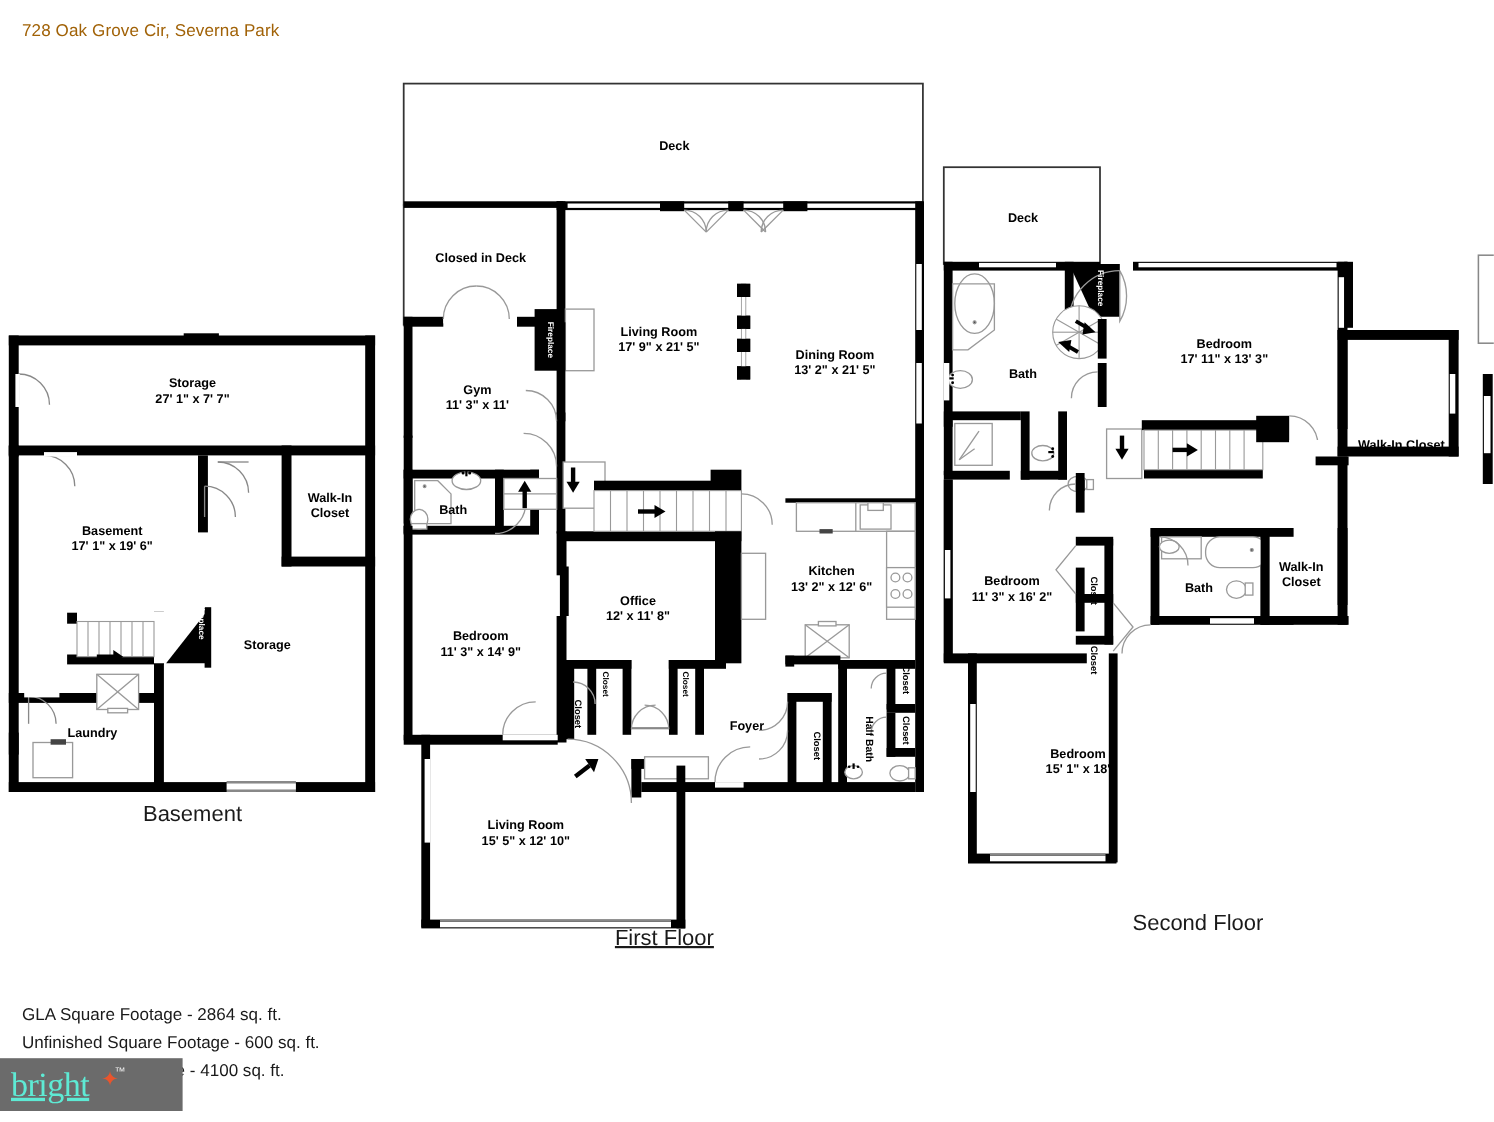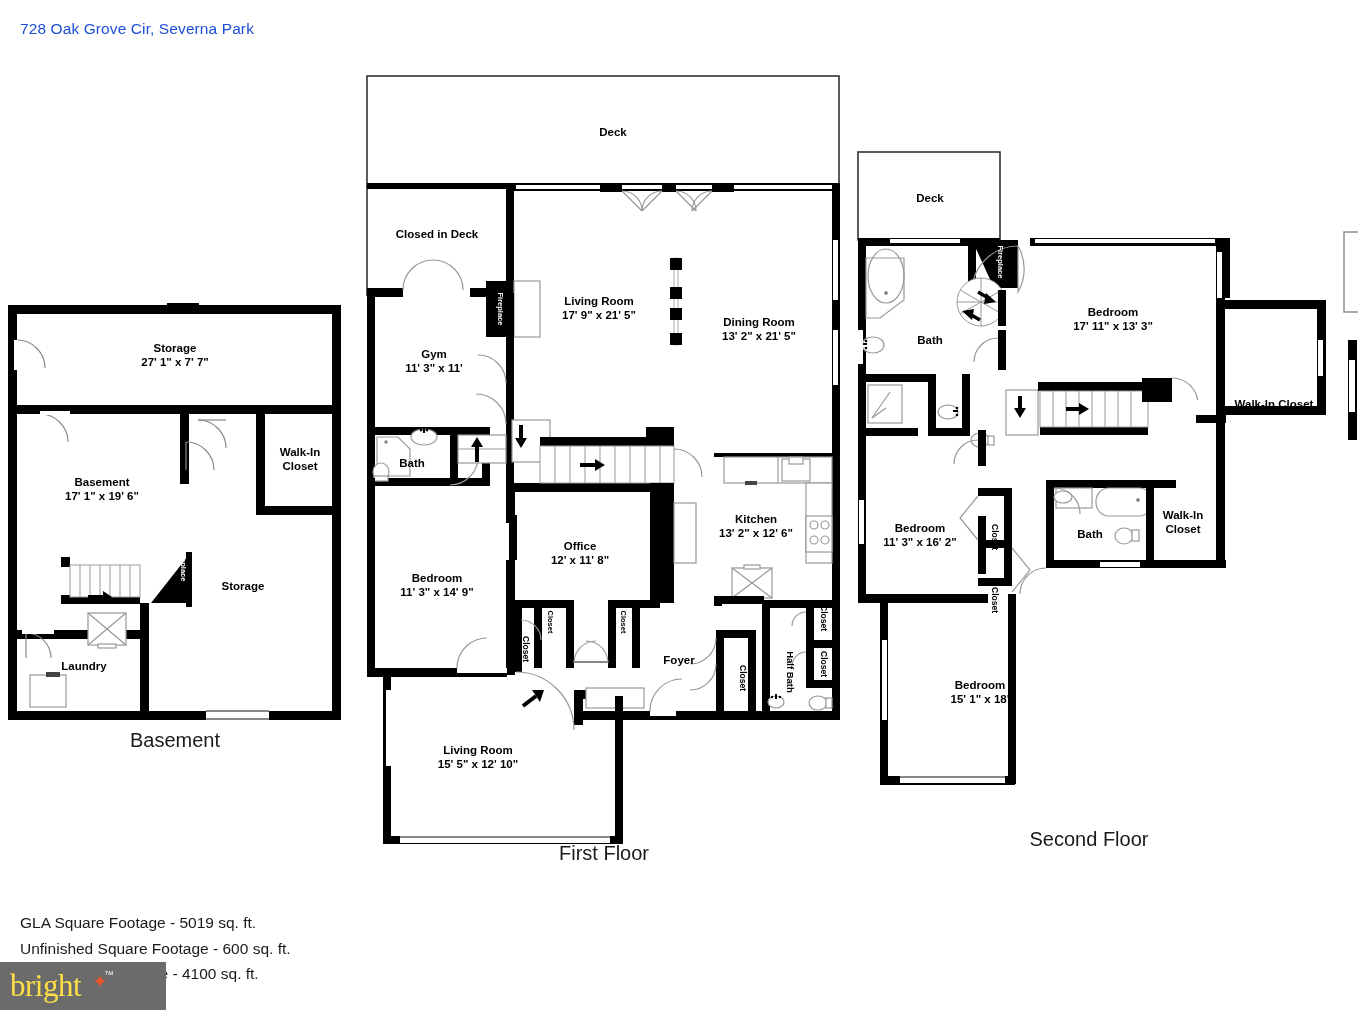--- a/index.html
+++ b/index.html
@@ -21,21 +21,21 @@
     left: 0; top: 0;
     width: 1358px;
     height: 1020px;
   }
   .addr {
     position: absolute;
     left: 20px;
     top: 20px;
     font-size: 15.5px;
     font-weight: 400;
-    color: #1d4ed8;
+    color: #a16207;
     letter-spacing: 0.1px;
     white-space: nowrap;
   }
   .floor-caption {
     position: absolute;
     font-size: 20px;
     font-weight: 400;
     color: #1a1a1a;
     white-space: nowrap;
   }
@@ -56,23 +56,24 @@
     height: 48px;
     background: #6b6b6b;
     overflow: hidden;
   }
   .mls-logo .bright {
     position: absolute;
     left: 10px;
     top: 8px;
     font-family: "Liberation Serif", serif;
     font-size: 31px;
-    color: #fde047;
+    color: #5eead4;
     letter-spacing: -0.5px;
     line-height: 32px;
+    text-decoration: underline;
   }
   .mls-logo .star {
     position: absolute;
     left: 92px;
     top: 10px;
     color: #e8552d;
     font-size: 19px;
     line-height: 19px;
   }
   .mls-logo .tm {
@@ -679,26 +680,26 @@
         <text x="998" y="262" text-anchor="middle" font-size="7.5" fill="#fff" transform="rotate(90 998 262)">Fireplace</text>
 
         <text x="992" y="537" text-anchor="middle" font-size="8.5" transform="rotate(90 992 537)">Closet</text>
         <text x="992" y="600" text-anchor="middle" font-size="8.5" transform="rotate(90 992 600)">Closet</text>
       </g>
     </g>
   </svg>
 
   <div class="floor-caption" style="left:175px; top:729px; transform:translateX(-50%);">Basement</div>
 
-  <div class="floor-caption" style="left:604px; top:842px; transform:translateX(-50%);">First Floor</div>
+  <div class="floor-caption" style="left:604px; top:842px; transform:translateX(-50%);text-decoration:underline;">First Floor</div>
 
   <div class="floor-caption" style="left:1089px; top:792px; transform:translateX(-50%);margin-top:36px;">Second Floor</div>
 
   <div class="footer-lines">
-    <div>GLA Square Footage - 5019 sq. ft.</div>
+    <div>GLA Square Footage - 2864 sq. ft.</div>
     <div>Unfinished Square Footage - 600 sq. ft.</div>
     <div>Total Square Footage - 4100 sq. ft.</div>
   </div>
 
   <div class="mls-logo">
     <span class="bright">bright</span>
     <span class="star">✦</span>
     <span class="tm">™</span>
     <span class="mls">MLS</span>
   </div>

